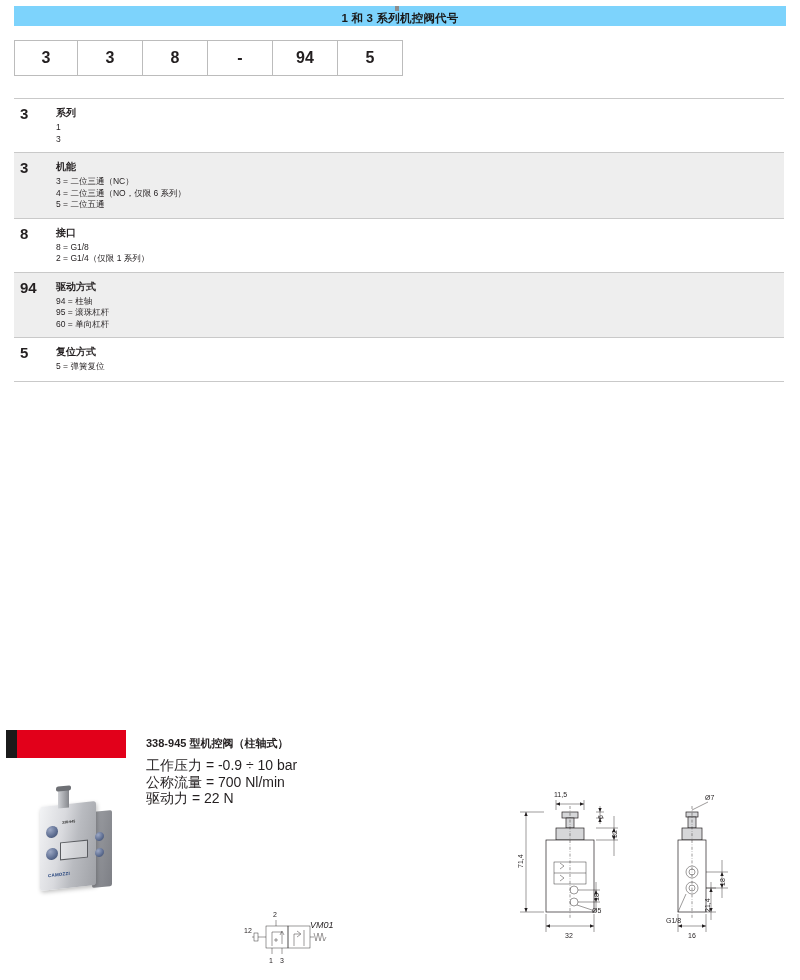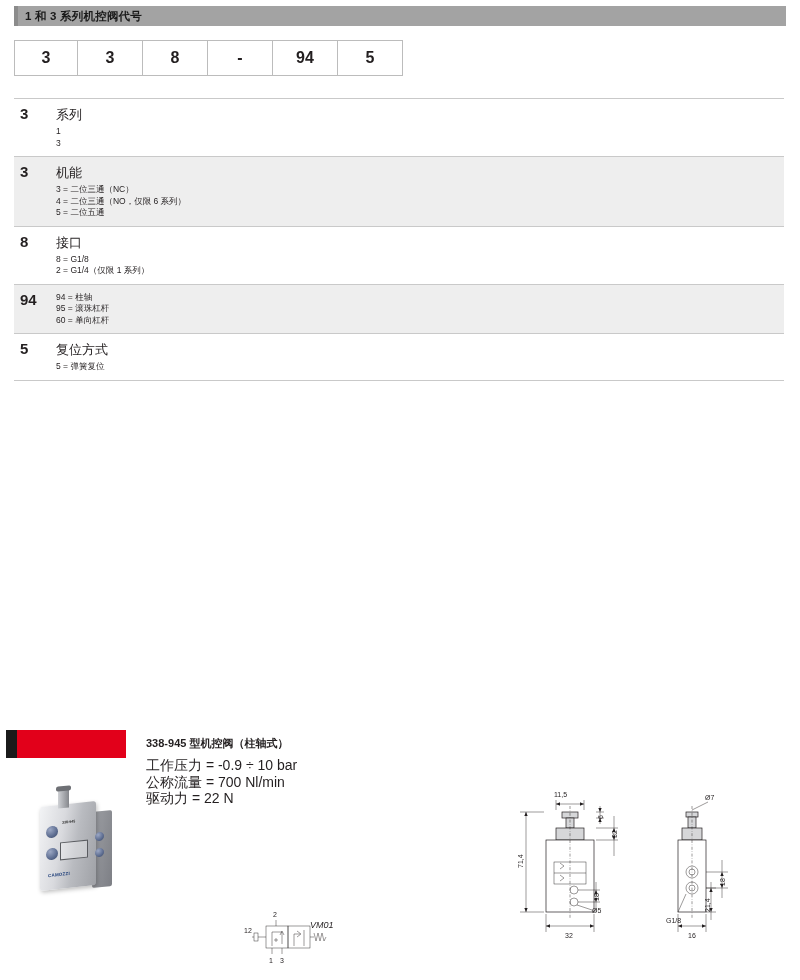--- a/index.html
+++ b/index.html
@@ -16,23 +16,24 @@
     overflow: hidden;
   }
 
   
   .title-bar {
     position: absolute;
     left: 14px;
     top: 6px;
     width: 772px;
     height: 20px;
-    background: #a3a3a3;
+    background: #7dd3fc;
     display: flex;
     align-items: center;
+    flex-direction: column;
   }
   .title-bar .accent {
     width: 4px;
     height: 20px;
     background: #8c8c8c;
     margin-right: 7px;
   }
   .title-bar .txt {
     font-size: 11.5px;
     font-weight: bold;
@@ -91,22 +92,22 @@
     padding: 6px 0 0 6px;
     box-sizing: border-box;
     color: #231f20;
   }
   .desc-body {
     flex: 1;
     padding: 7px 6px 7px 0;
     box-sizing: border-box;
   }
   .desc-title {
-    font-size: 13px;
-    font-weight: normal;
+    font-size: 10px;
+    font-weight: bold;
     margin-bottom: 2px;
     color: #231f20;
   }
   .desc-line {
     font-size: 8.5px;
     line-height: 11.5px;
     color: #231f20;
   }
 
   
@@ -311,20 +312,21 @@
     <div class="desc-body">
       <div class="desc-title">接口</div>
       <div class="desc-line">8 = G1/8</div>
       <div class="desc-line">2 = G1/4（仅限 1 系列）</div>
     </div>
   </div>
 
   <div class="desc-row shaded">
     <div class="desc-key">94</div>
     <div class="desc-body">
+      <div class="desc-title">驱动方式</div>
       <div class="desc-line">94 = 柱轴</div>
       <div class="desc-line">95 = 滚珠杠杆</div>
       <div class="desc-line">60 = 单向杠杆</div>
     </div>
   </div>
 
   <div class="desc-row plain">
     <div class="desc-key">5</div>
     <div class="desc-body">
       <div class="desc-title">复位方式</div>

